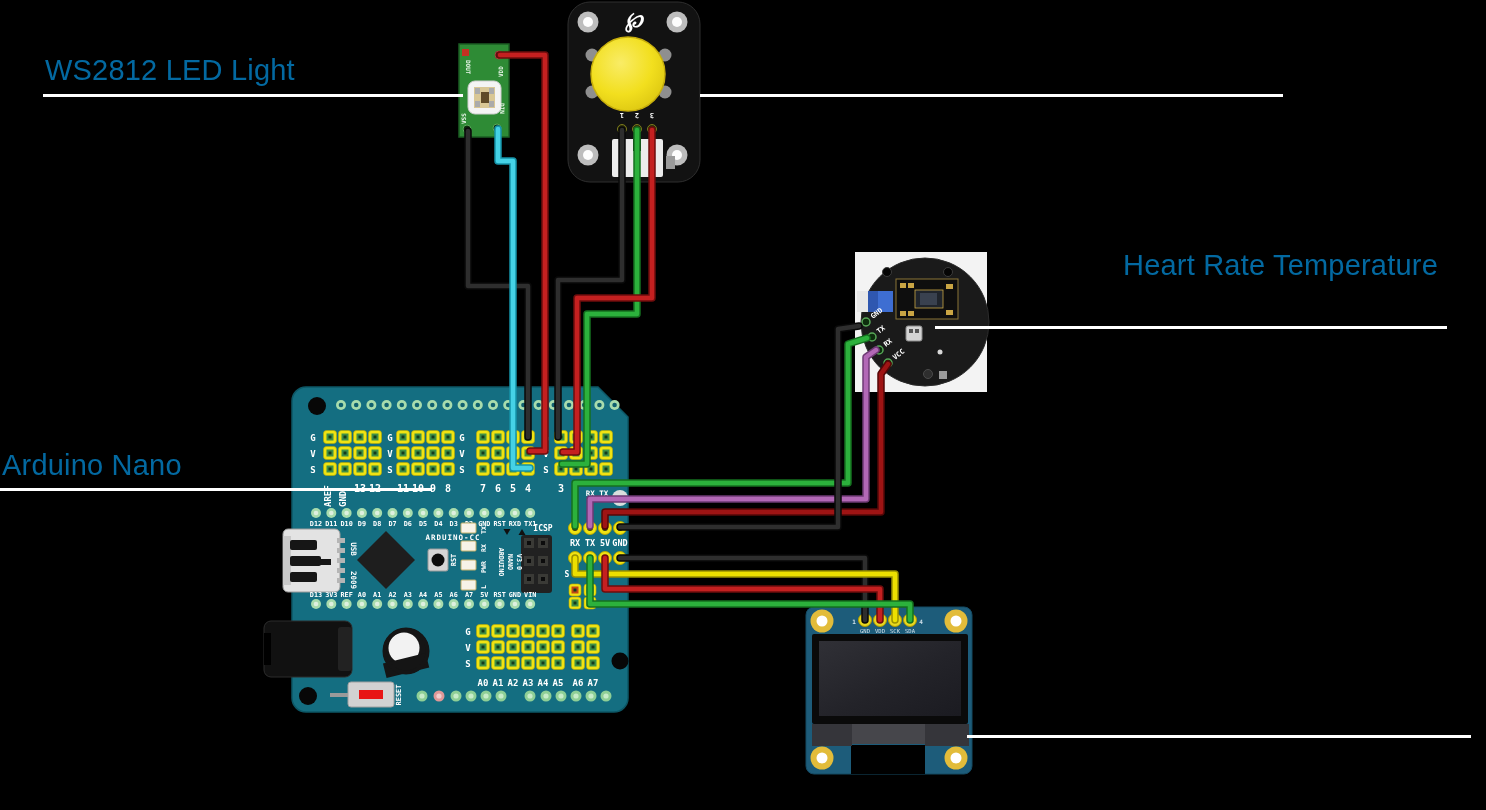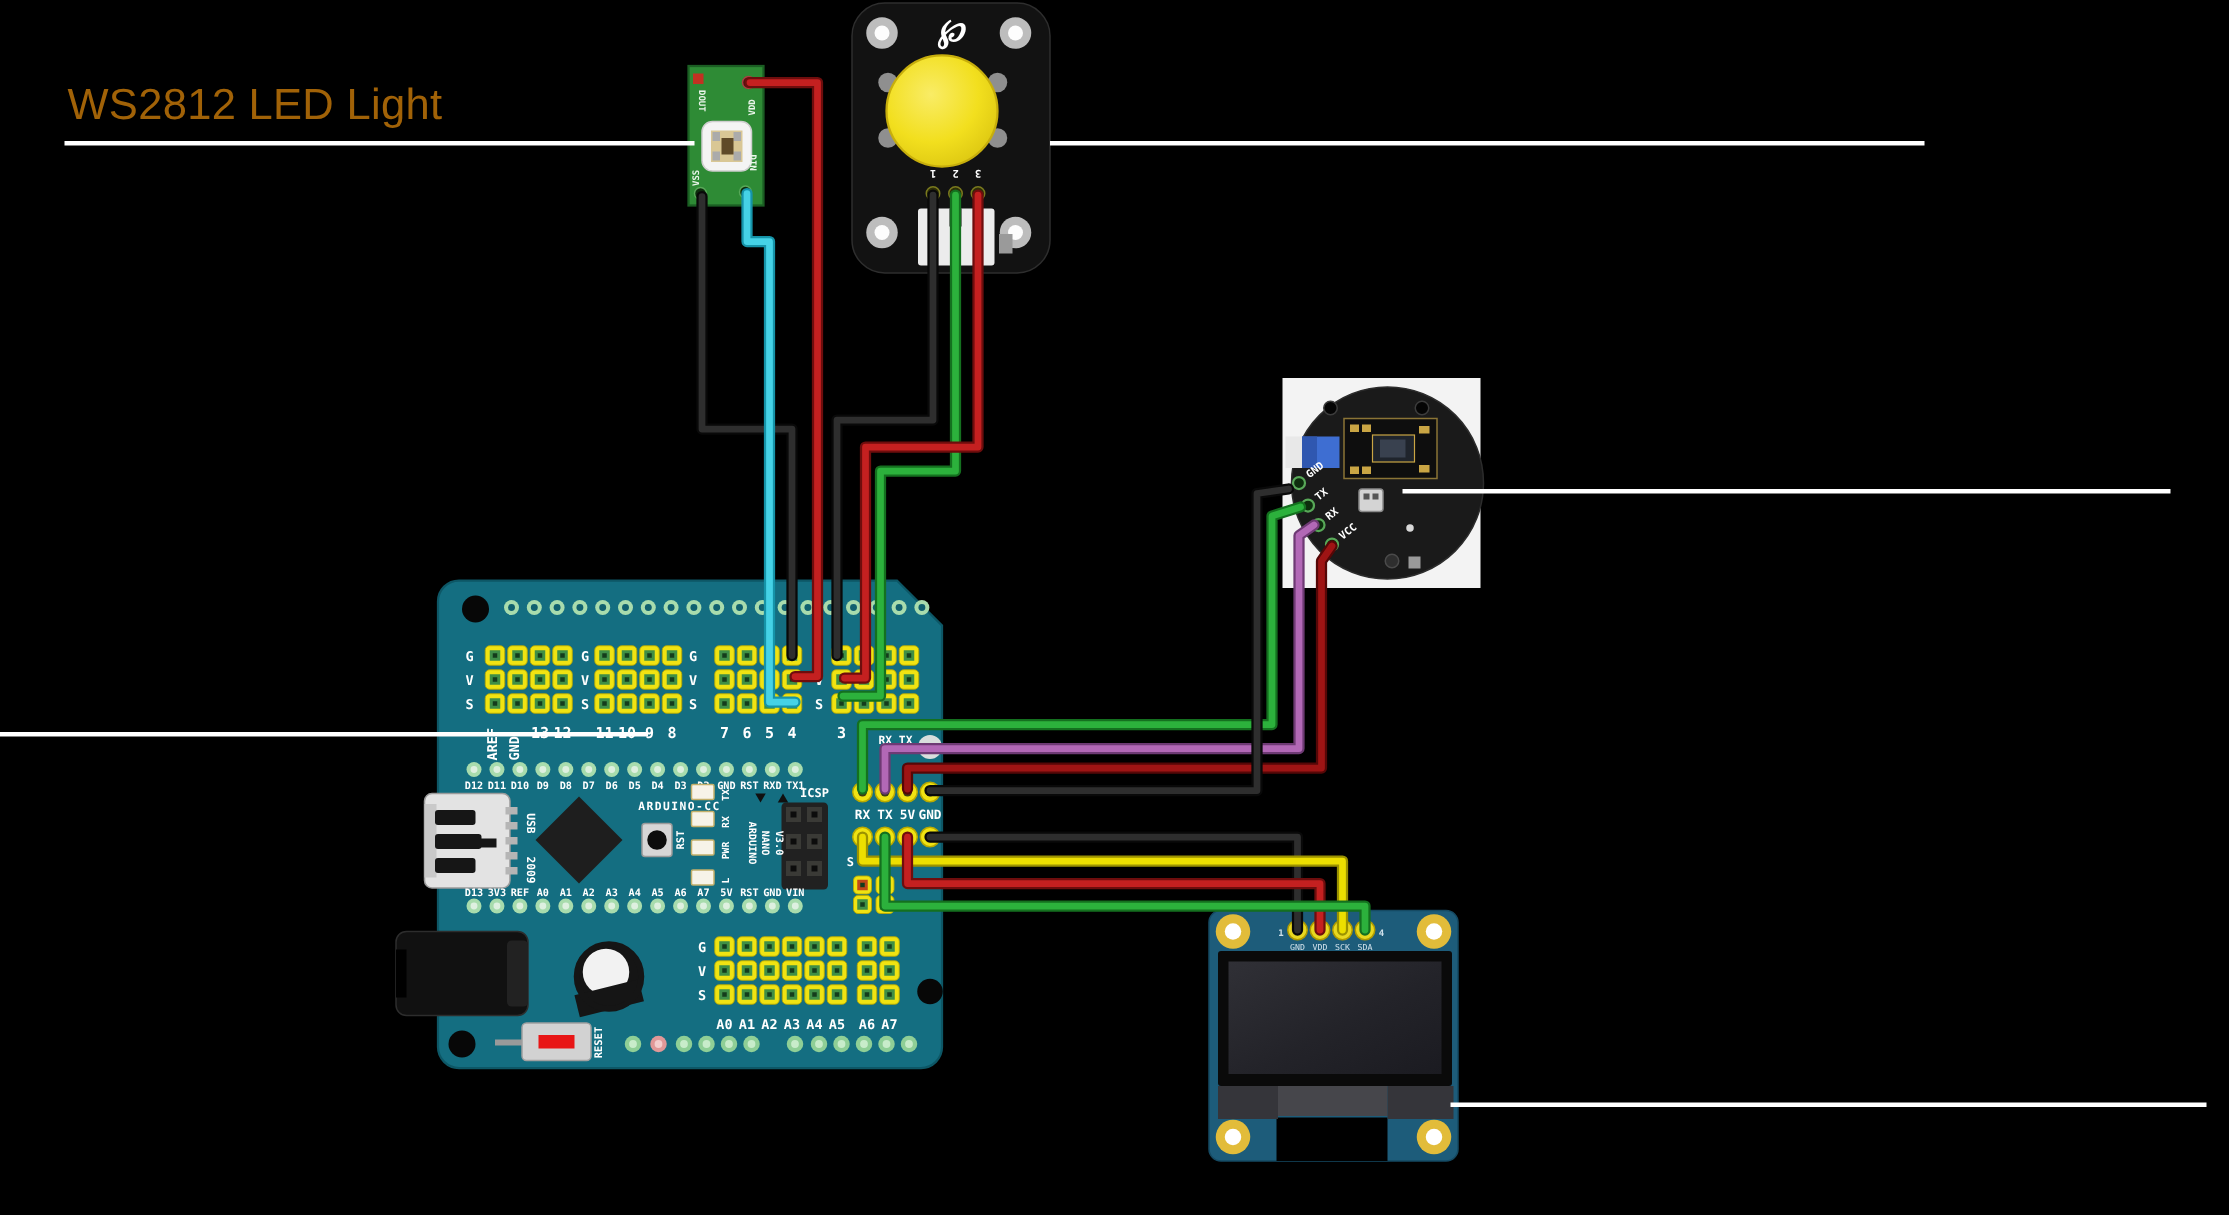--- a/index.html
+++ b/index.html
@@ -1,18 +1,18 @@
 <!DOCTYPE html>
 <html><head>
 <meta charset="utf-8">
 <style>
   html,body{margin:0;padding:0;background:#000;}
   .stage{position:relative;width:1486px;height:810px;background:#000;overflow:hidden;
          font-family:"Liberation Sans",sans-serif;}
-  .anno-text{position:absolute;color:#a16207;font-size:29px;font-weight:500;white-space:nowrap;letter-spacing:.2px;}
+  .anno-text{position:absolute;color:#0369a1;font-size:29px;font-weight:500;white-space:nowrap;letter-spacing:.2px;}
   .anno-line{position:absolute;height:2.5px;background:#fff;}
   svg text{user-select:none;}
 </style>
 </head>
 <body>
 
 <div class="stage">
 
   <svg id="diagram" width="1486" height="810" viewBox="0 0 1486 810">
     <defs>
@@ -726,18 +726,20 @@
         </g>
       </g>
   </svg>
 
   
   <div class="anno-text" style="left:45px;top:54px">WS2812 LED Light</div>
   <div class="anno-line" style="left:43px;top:94px;width:420px"></div>
 
   <div class="anno-line" style="left:700px;top:94px;width:583px"></div>
 
+  <div class="anno-text" style="left:1123px;top:249px">Heart Rate Temperature</div>
   <div class="anno-line" style="left:935px;top:326px;width:512px"></div>
 
+  <div class="anno-text" style="left:2px;top:449px">Arduino Nano</div>
   <div class="anno-line" style="left:0px;top:488px;width:432px"></div>
 
   <div class="anno-line" style="left:967px;top:735px;width:504px"></div>
 </div>
 
 </body></html>

